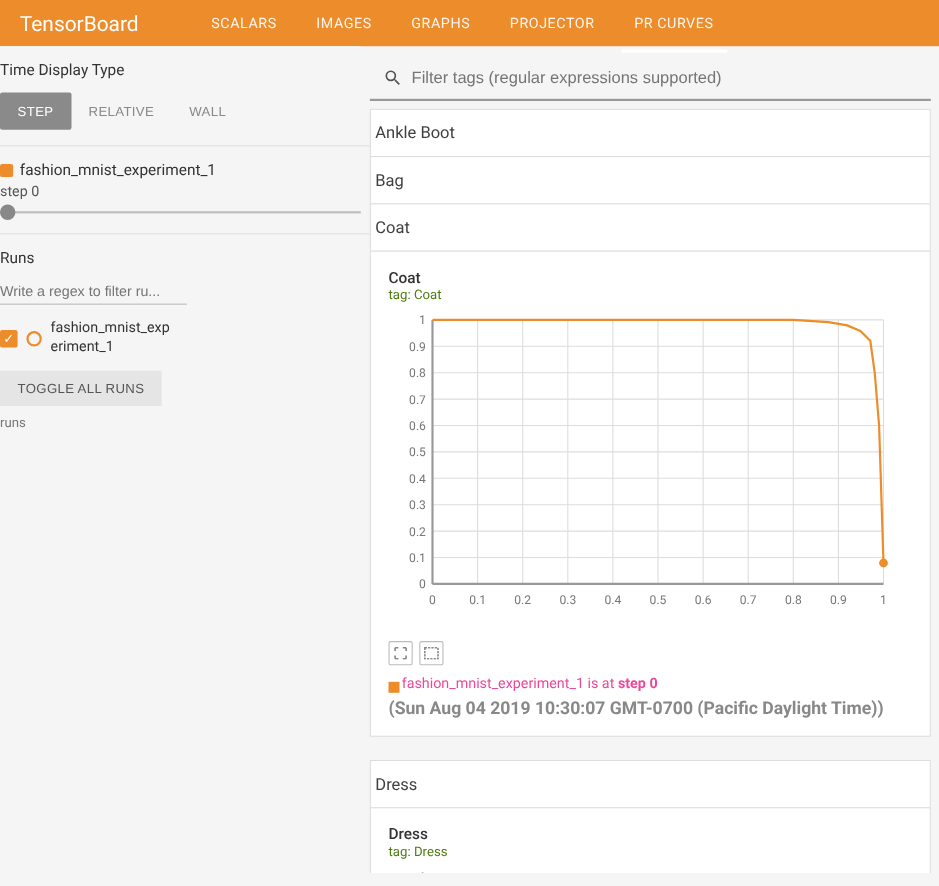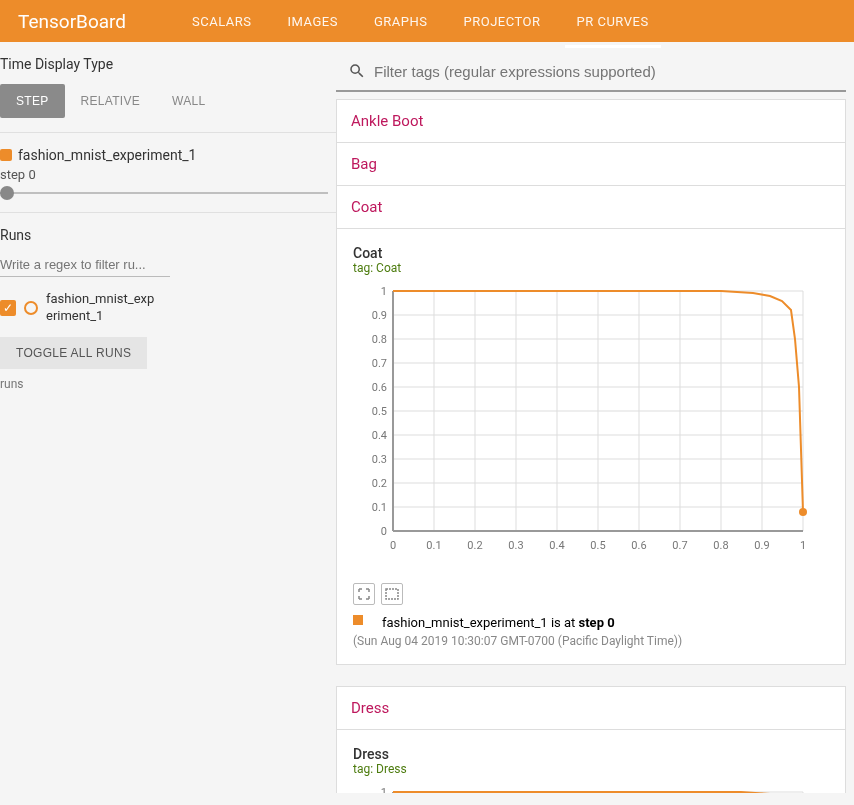--- a/index.html
+++ b/index.html
@@ -25,32 +25,32 @@
 .regex-input { width: 170px; border: none; border-bottom: 1px solid #bbb; background: transparent; font-size: 13px; padding: 4px 0; outline: none; color: #888; margin-bottom: 14px; }
 .run-row { display: flex; align-items: center; gap: 8px; font-size: 13px; color: #333; margin-bottom: 12px; }
 .checkbox { width: 16px; height: 16px; background: #ed8c2a; border-radius: 2px; display: flex; align-items: center; justify-content: center; color: #fff; font-size: 12px; }
 .radio { width: 14px; height: 14px; border: 2px solid #ed8c2a; border-radius: 50%; }
 .run-name { max-width: 110px; line-height: 1.3; word-break: break-word; }
 .toggle-btn { background: #e5e5e5; border: none; padding: 9px 16px; font-size: 12px; font-weight: 500; color: #555; letter-spacing: 0.3px; cursor: pointer; margin-bottom: 8px; }
 .runs-small { font-size: 12px; color: #777; }
 .content { flex: 1; overflow-y: auto; }
 .filter-bar { display: flex; align-items: center; padding: 10px 12px; border-bottom: 2px solid #999; margin: 10px 8px 8px 8px; gap: 8px; }
 .filter-input { border: none; background: transparent; font-size: 15px; color: #888; outline: none; flex: 1; }
-.tag-header { background: #fff; border: 1px solid #ddd; padding: 12px 14px; font-size: 15px; color: #be185d; margin: 0 8px; margin-top: -1px; }
+.tag-header { background: #fff; border: 1px solid #ddd; padding: 12px 4px; font-size: 15px; color: #404040; margin: 0 8px; margin-top: -1px; }
 .tag-header:first-of-type { margin-top: 4px; }
 .card { background: #fff; border: 1px solid #ddd; margin: 0 8px; padding: 16px; margin-top: -1px; }
 .card-title { font-size: 14px; color: #333; font-weight: 500; }
 .card-subtitle { font-size: 12px; color: #4d7c0f; margin-bottom: 8px; }
 .chart-wrap { position: relative; margin-top: 6px; }
 .chart-svg { display: block; }
 .tools { display: flex; gap: 6px; margin-top: 10px; }
 .tool { width: 22px; height: 22px; border: 1px solid #bbb; border-radius: 2px; display: flex; align-items: center; justify-content: center; cursor: pointer; color: #888; font-size: 11px; }
-.chart-caption { font-size: 13px; color: #000000; margin-top: 10px; display: flex; align-items: flex-start; gap: 19px; }
+.chart-caption { font-size: 13px; color: #ec4899; margin-top: 10px; display: flex; align-items: flex-end; gap: 2px; }
 .chart-caption .sq { width: 10px; height: 10px; background: #ed8c2a; }
-.chart-timestamp { font-size: 12px; color: #888; margin-top: 4px; }
+.chart-timestamp { font-size: 16px; color: #888; margin-top: 4px; font-weight: bold; }
 .gap { height: 22px; }
 </style>
 </head>
 <body>
 
 <div class="header">
   <div class="logo">TensorBoard</div>
   <div class="tabs">
     <div class="tab">SCALARS</div>
     <div class="tab">IMAGES</div>

